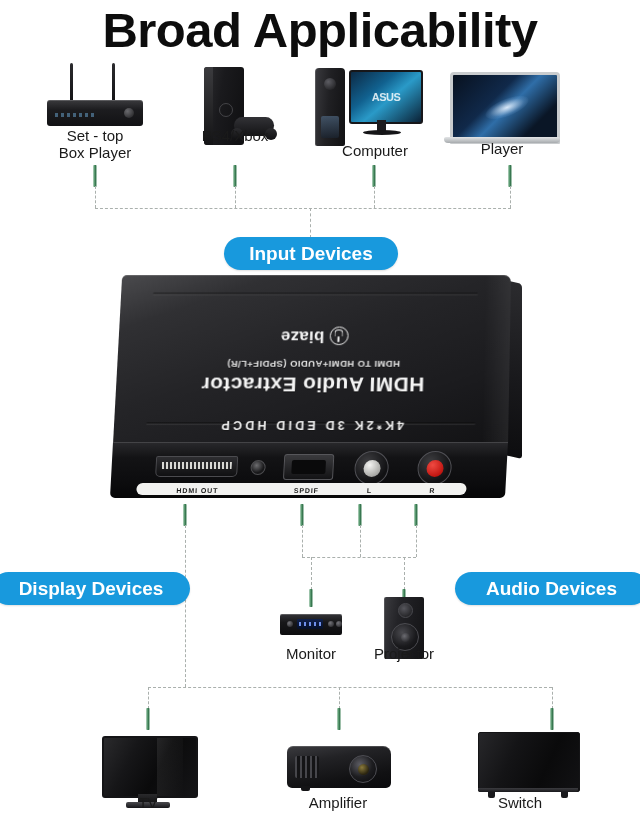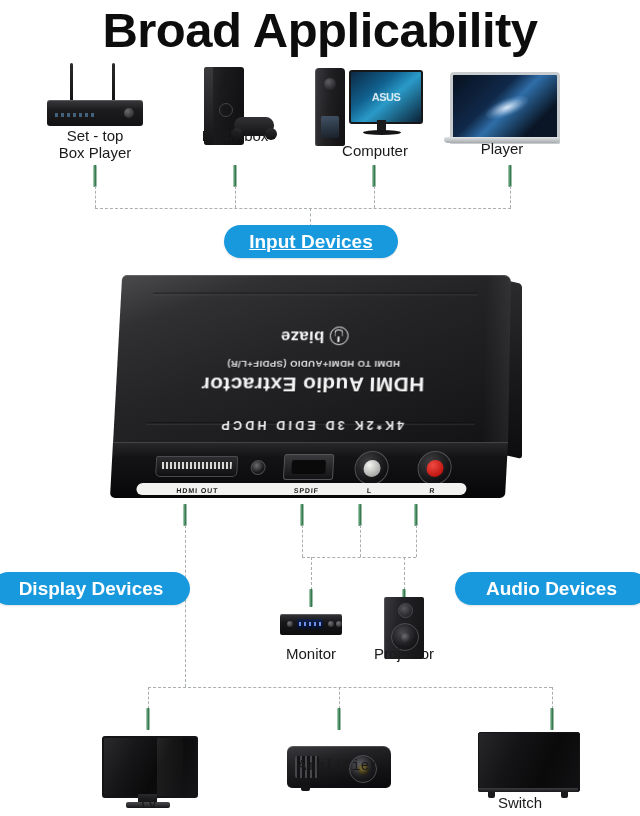--- a/index.html
+++ b/index.html
@@ -327,21 +327,21 @@
 
   <div class="dline-v" style="left:95px;top:186px;height:22px;"></div>
   <div class="dline-v" style="left:235px;top:186px;height:22px;"></div>
   <div class="dline-v" style="left:374px;top:186px;height:22px;"></div>
   <div class="dline-v" style="left:510px;top:186px;height:22px;"></div>
 
   <div class="dline-h" style="left:95px;top:208px;width:416px;"></div>
 
   <div class="dline-v" style="left:310px;top:208px;height:30px;"></div>
 
-  <div class="pill" style="left:224px;top:225px;width:174px;text-decoration:underline;">Input Devices</div>
+  <div class="pill" style="left:224px;top:237px;width:174px;">Input Devices</div>
 
   <div class="device">
 
     <div class="dev-side"></div>
 
     <div class="dev-top">
       <div class="groove" style="left:32px;top:18px;width:330px;"></div>
       <div class="groove" style="left:32px;top:150px;width:330px;"></div>
 
       <div class="dev-top-txt">
@@ -429,21 +429,21 @@
   </div>
   <div class="dev-label" style="left:98px;top:794px;width:100px;">TV</div>
 
   <div class="node art" style="left:287px;top:736px;width:104px;height:60px;">
     <div class="prj">
       <div class="prj-vent"></div>
       <div class="prj-lens"></div>
     </div>
     <div class="prj-foot"></div>
   </div>
-  <div class="dev-label" style="left:288px;top:758px;width:100px;font-family:Liberation Mono, monospace;">Amplifier</div>
+  <div class="dev-label" style="left:288px;top:794px;width:100px;">Amplifier</div>
 
   <div class="node art" style="left:478px;top:732px;width:100px;height:70px;">
     <div class="ftv"></div>
     <div class="ftv-strip"></div>
     <div class="ftv-leg" style="left:10px;"></div>
     <div class="ftv-leg" style="left:83px;"></div>
   </div>
   <div class="dev-label" style="left:465px;top:794px;width:110px;">Switch</div>
 
 </div>

